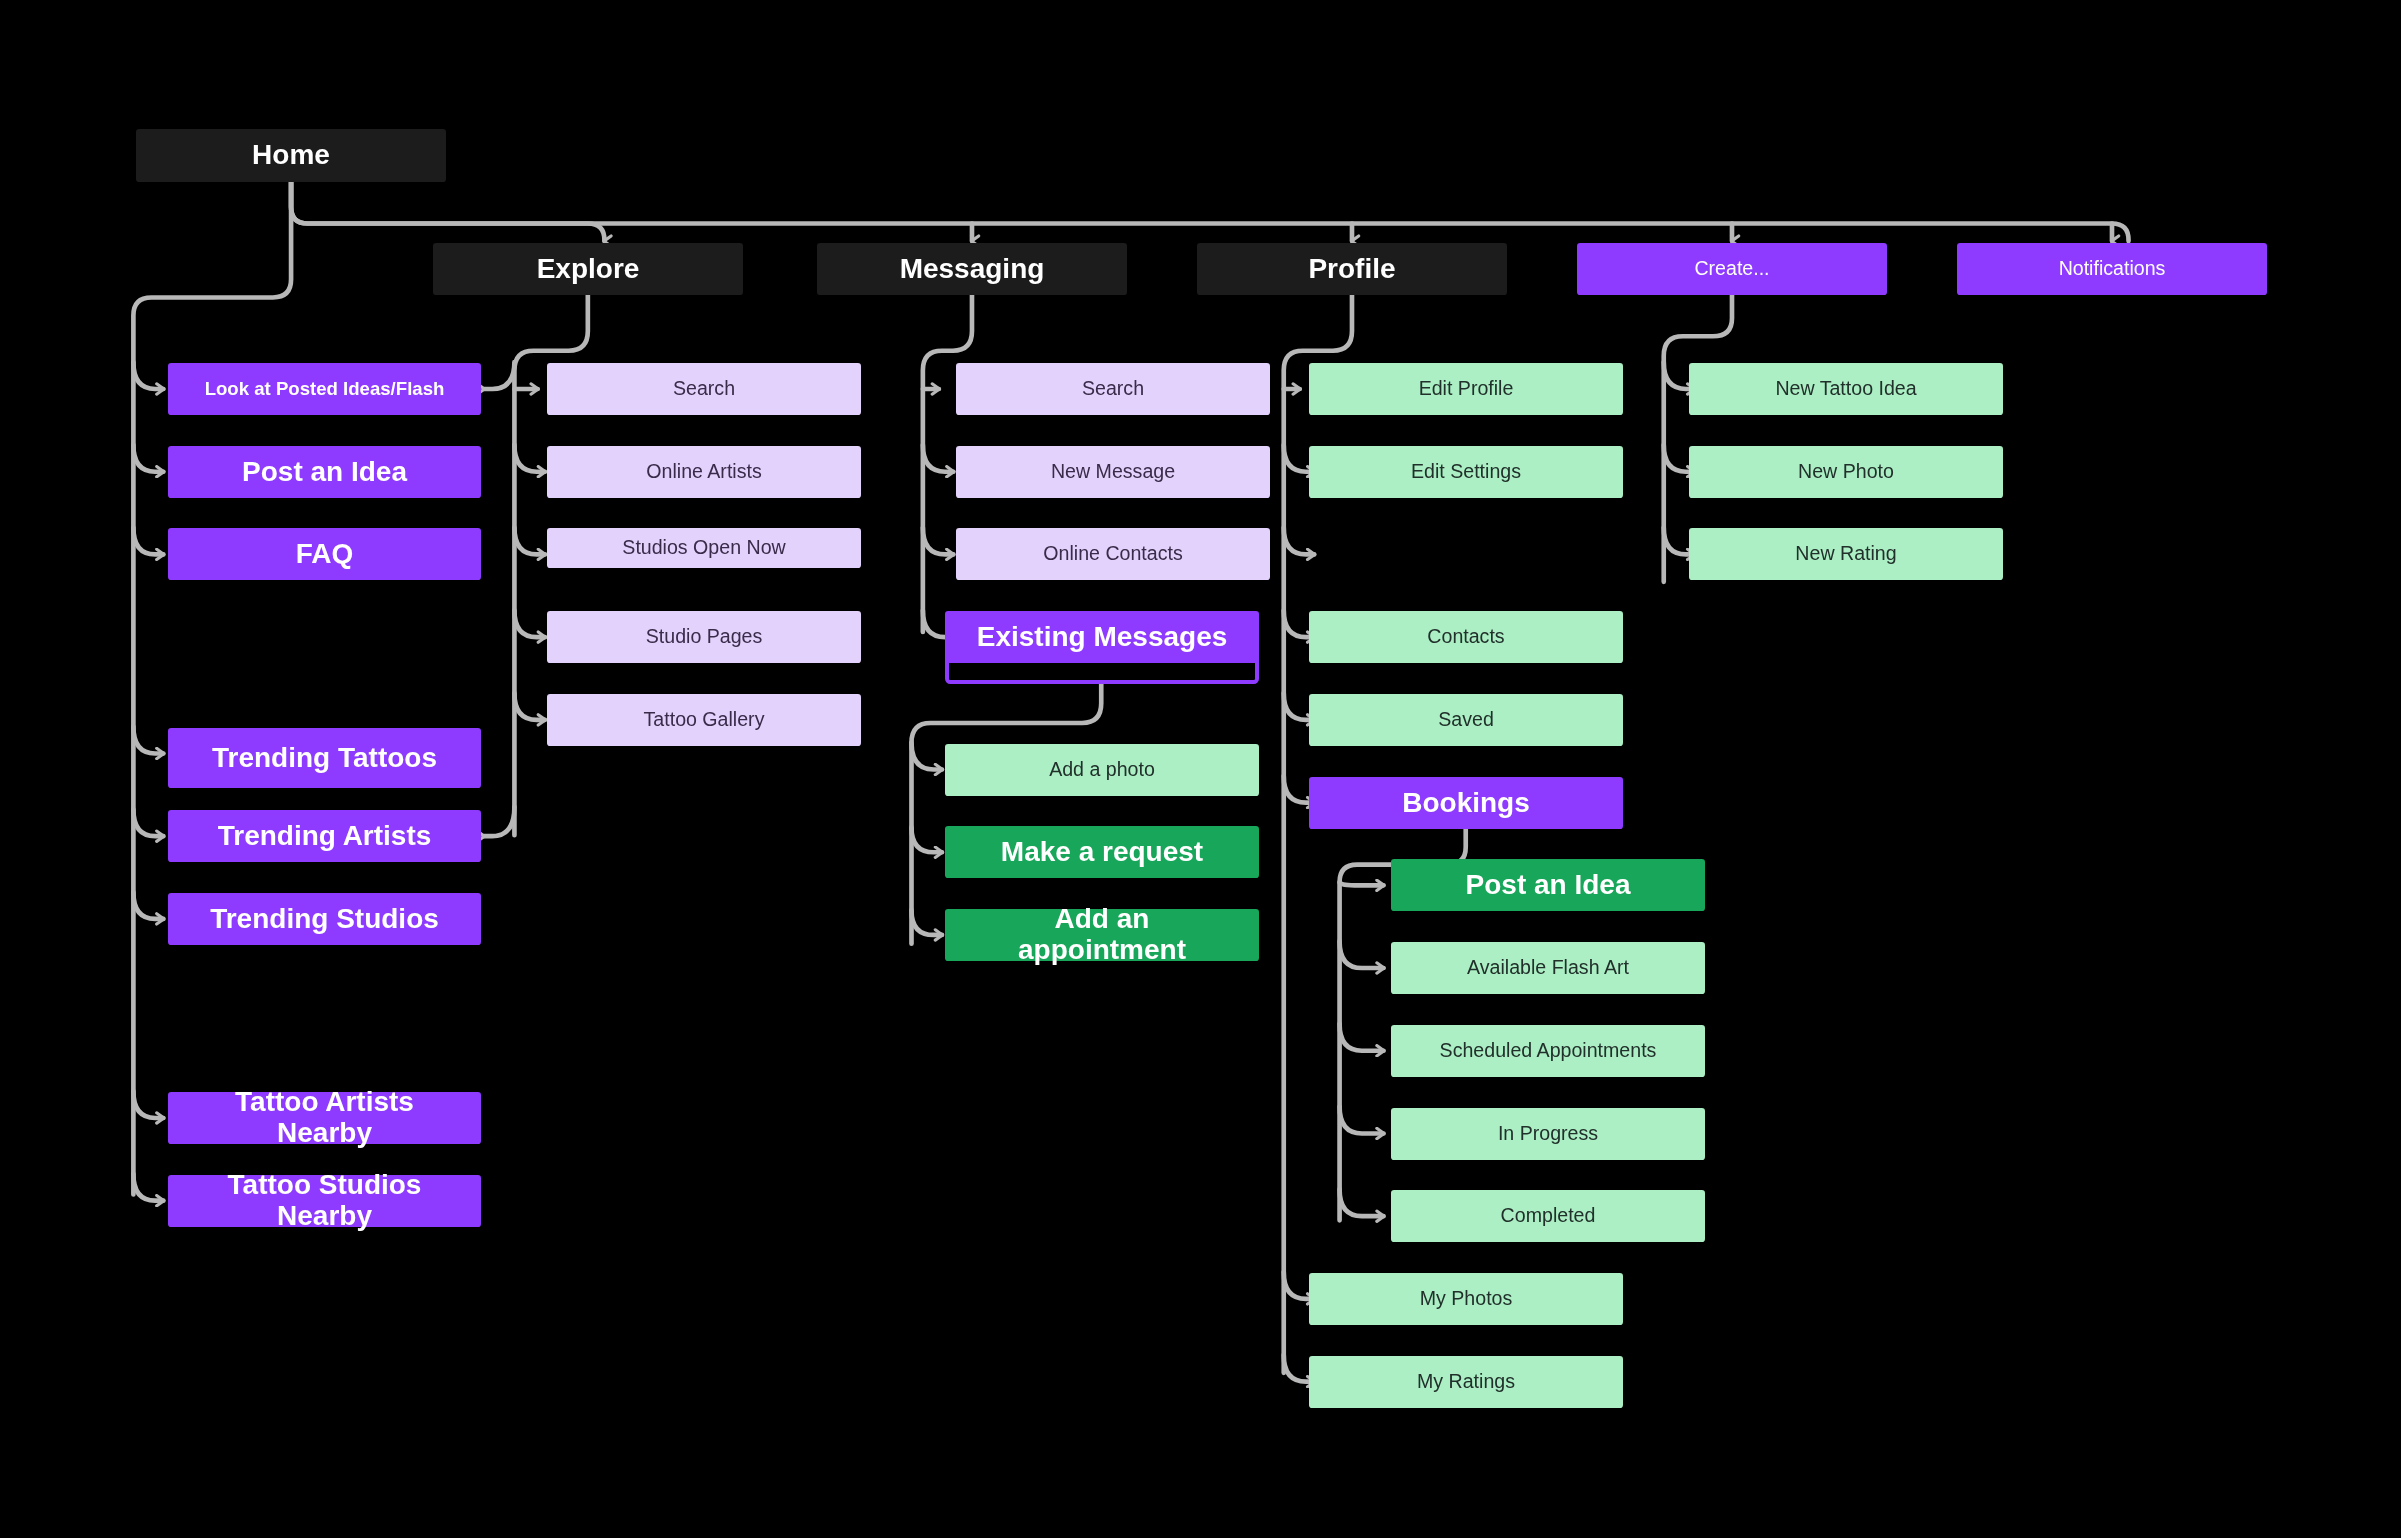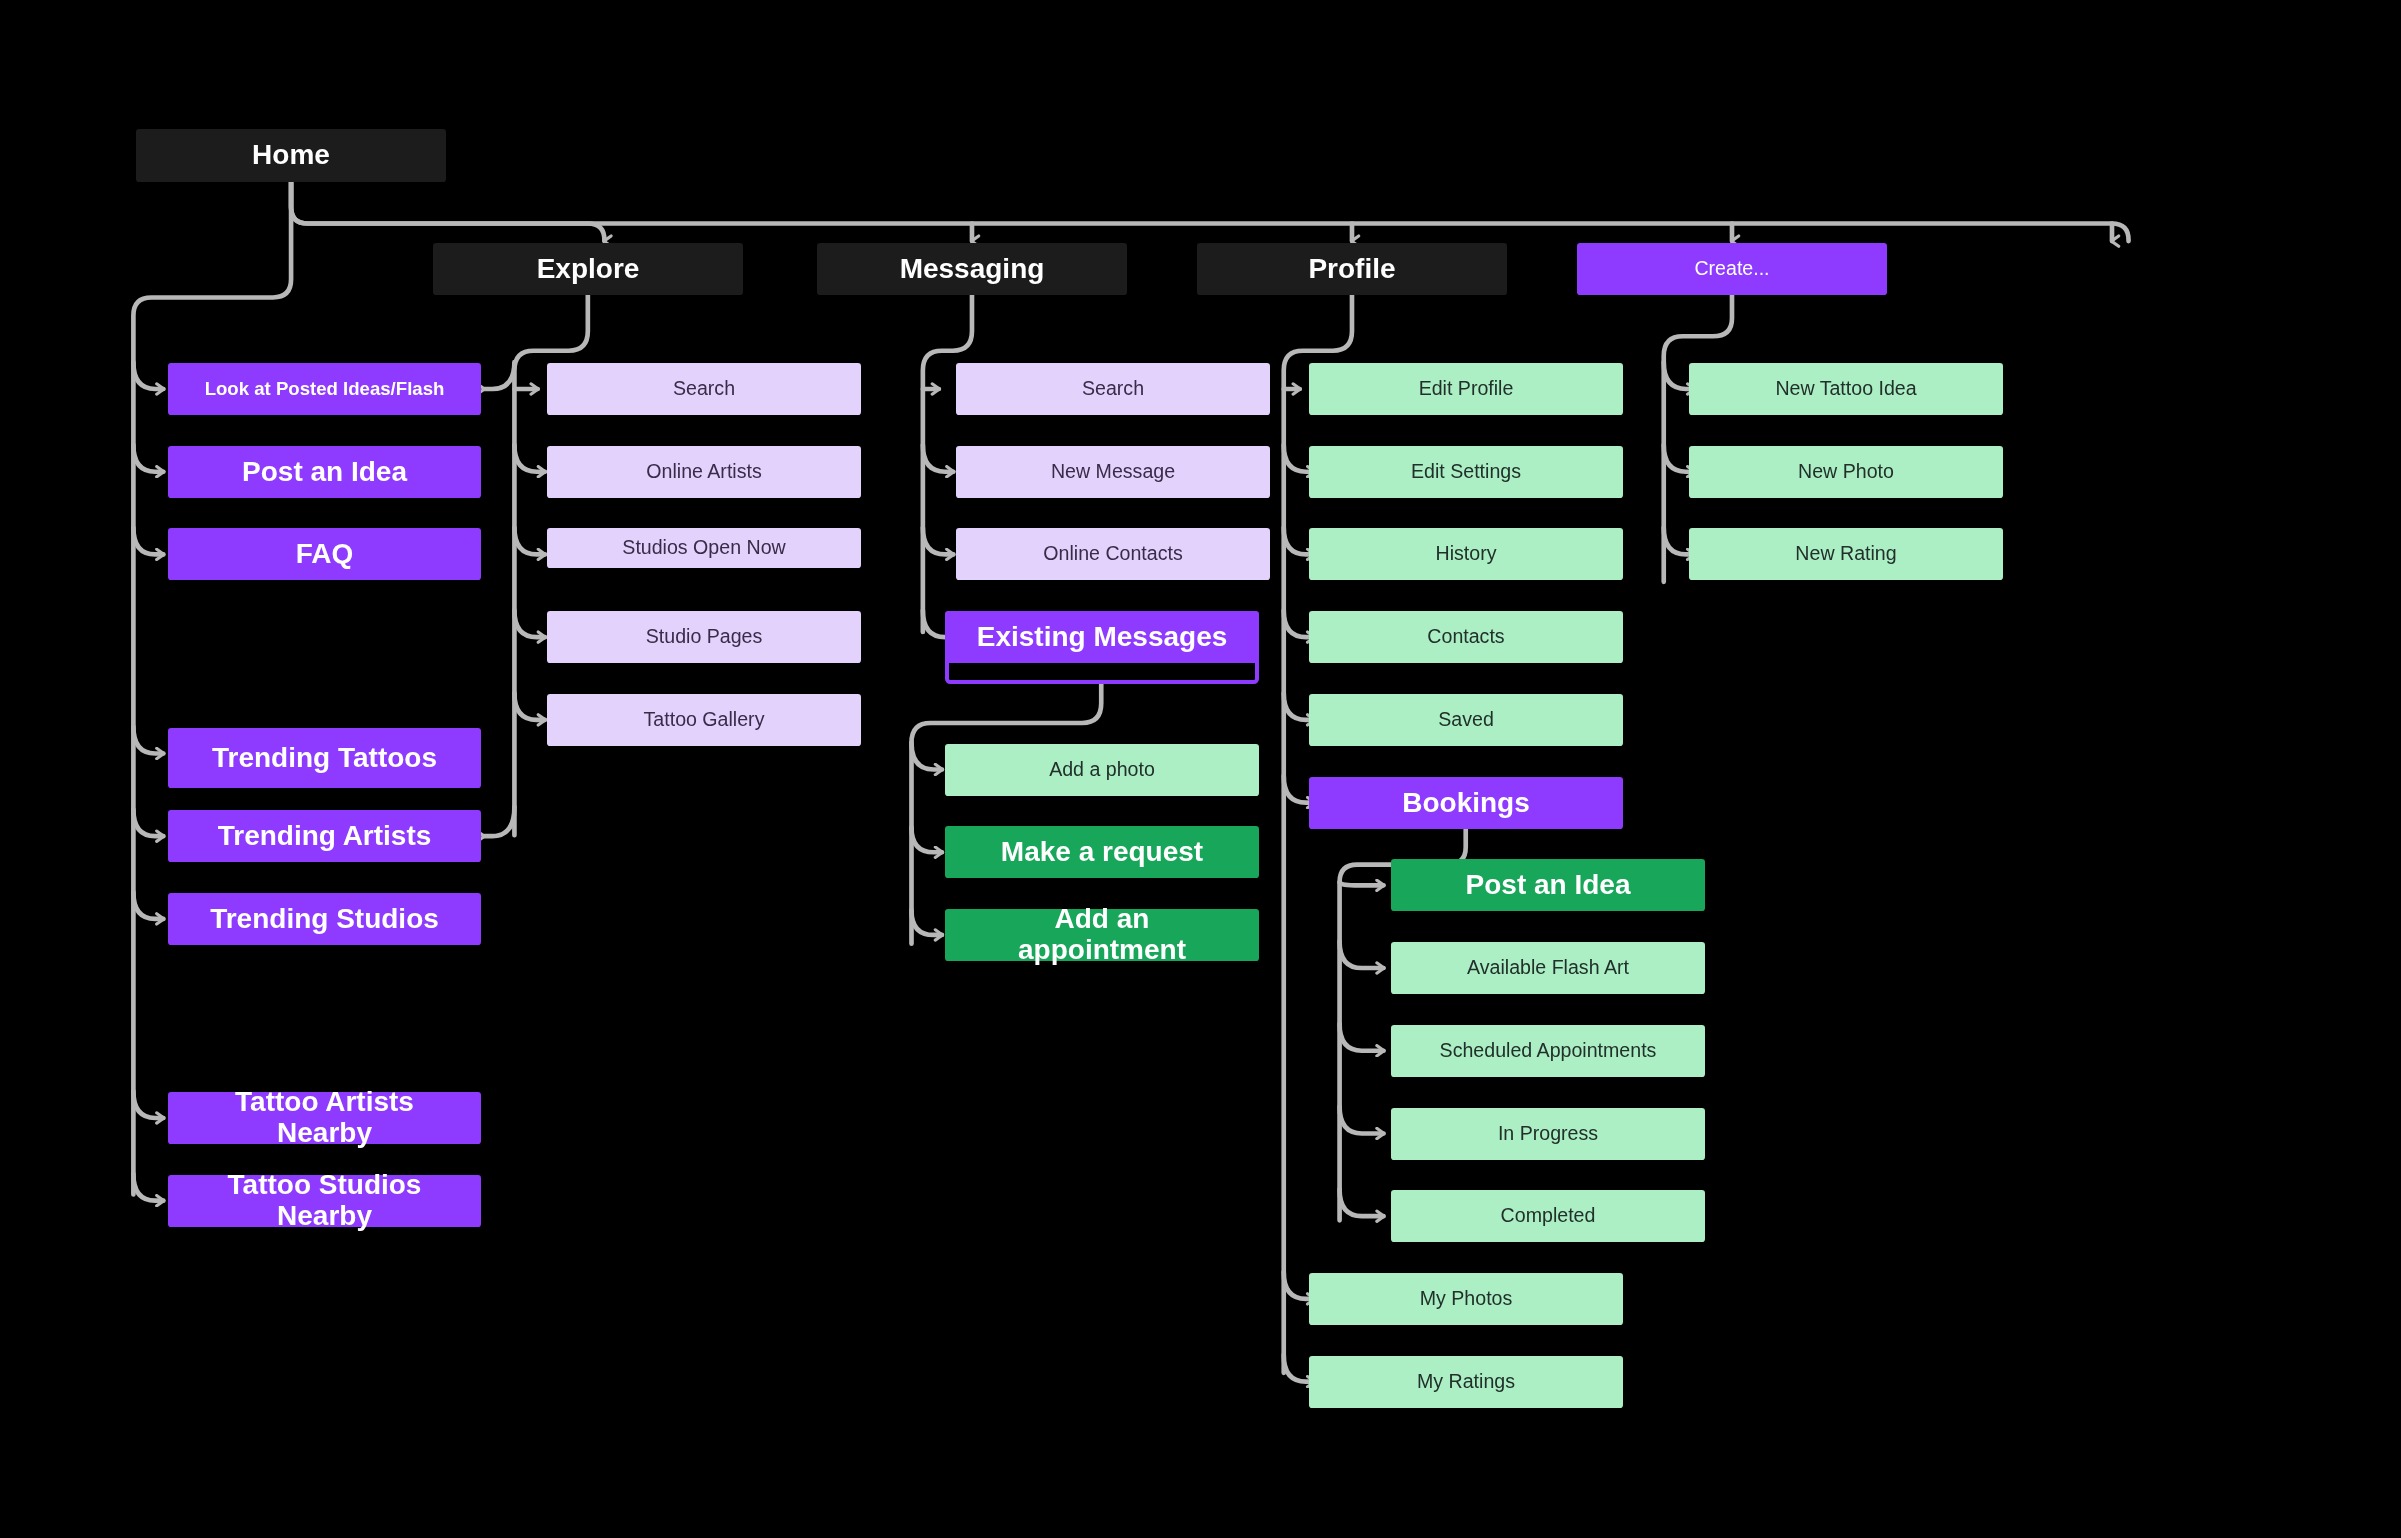--- a/index.html
+++ b/index.html
@@ -134,20 +134,23 @@
   </div>
   <div class="node v-dark" style="left:817px;top:243px;width:310px;height:52px;">
     <span class="lbl">Messaging</span>
   </div>
   <div class="node v-dark" style="left:1197px;top:243px;width:310px;height:52px;">
     <span class="lbl">Profile</span>
   </div>
   <div class="node v-purple-top" style="left:1577px;top:243px;width:310px;height:52px;">
     <span class="lbl">Create...</span>
   </div>
+  <div class="node v-purple-top" style="left:1957px;top:243px;width:310px;height:52px;">
+    <span class="lbl">Notifications</span>
+  </div>
 
   <div class="node v-purple-sm" style="left:168px;top:363px;width:313px;height:52px;">
     <span class="lbl">Look at Posted Ideas/Flash</span>
   </div>
   <div class="node v-purple" style="left:168px;top:446px;width:313px;height:52px;">
     <span class="lbl">Post an Idea</span>
   </div>
   <div class="node v-purple" style="left:168px;top:528px;width:313px;height:52px;">
     <span class="lbl">FAQ</span>
   </div>
@@ -207,23 +210,20 @@
   <div class="node v-green" style="left:945px;top:909px;width:314px;height:52px;">
     <span class="lbl">Add an appointment</span>
   </div>
 
   <div class="node v-mint" style="left:1309px;top:363px;width:314px;height:52px;">
     <span class="lbl">Edit Profile</span>
   </div>
   <div class="node v-mint" style="left:1309px;top:446px;width:314px;height:52px;">
     <span class="lbl">Edit Settings</span>
   </div>
-  <div class="node v-mint" style="left:1309px;top:528px;width:314px;height:52px;">
-    <span class="lbl">History</span>
-  </div>
   <div class="node v-mint" style="left:1309px;top:611px;width:314px;height:52px;">
     <span class="lbl">Contacts</span>
   </div>
   <div class="node v-mint" style="left:1309px;top:694px;width:314px;height:52px;">
     <span class="lbl">Saved</span>
   </div>
   <div class="node v-purple" style="left:1309px;top:777px;width:314px;height:52px;">
     <span class="lbl">Bookings</span>
   </div>
   <div class="node v-mint" style="left:1309px;top:1273px;width:314px;height:52px;">

